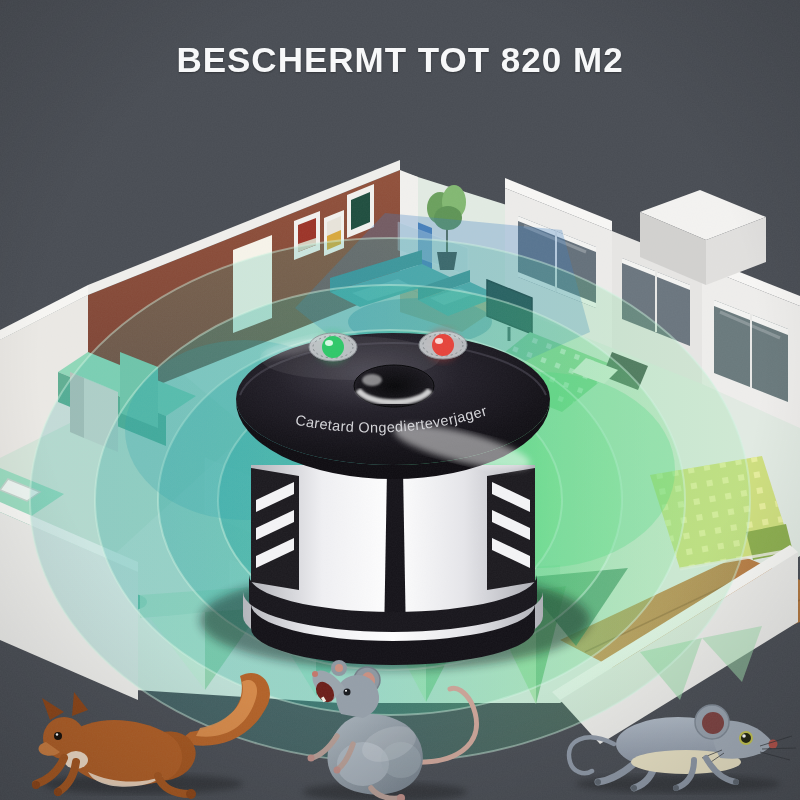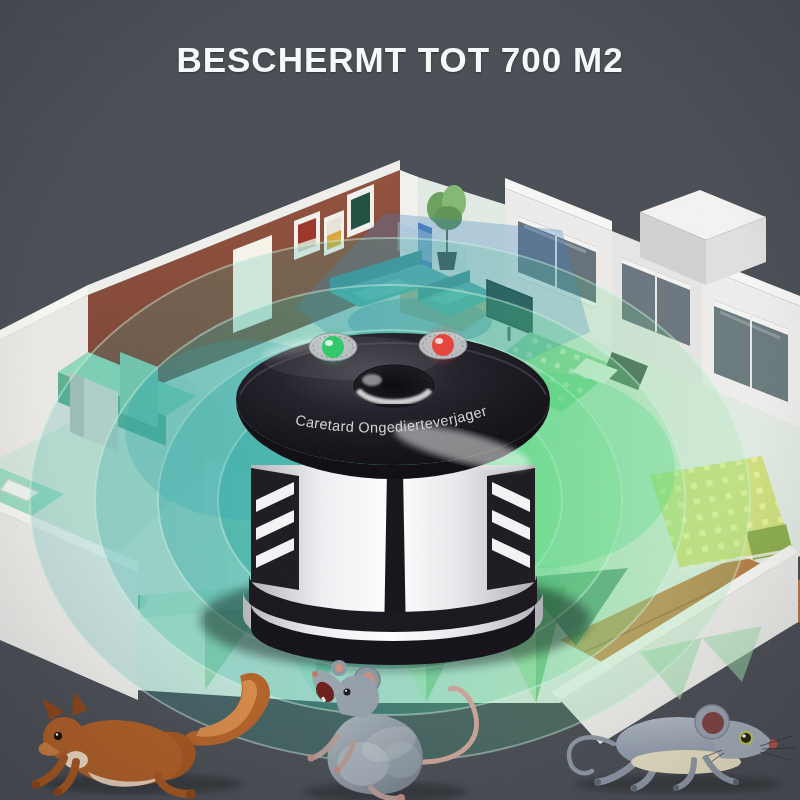--- a/index.html
+++ b/index.html
@@ -397,14 +397,14 @@
       <circle cx="42" cy="90" r="3" fill="#5c646e"></circle>
       <circle cx="78" cy="96" r="3" fill="#5c646e"></circle>
       <circle cx="180" cy="90" r="3" fill="#5c646e"></circle>
       <circle cx="120" cy="96" r="3" fill="#5c646e"></circle>
     </g>
 
     <rect x="0" y="0" width="800" height="800" fill="url(#vignette)"></rect>
     <rect x="0" y="0" width="800" height="800" filter="url(#grain)"></rect>
   </svg>
 
-  <div class="title">BESCHERMT TOT 700 M2</div>
+  <div class="title">BESCHERMT TOT 820 M2</div>
 </div>
 
 </body></html>

